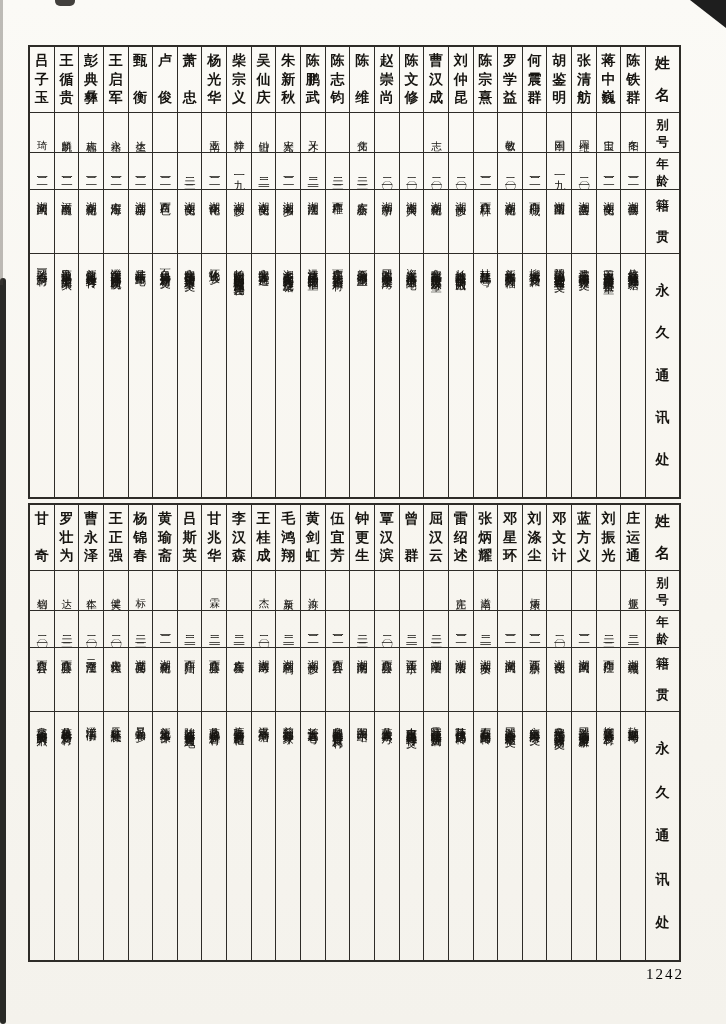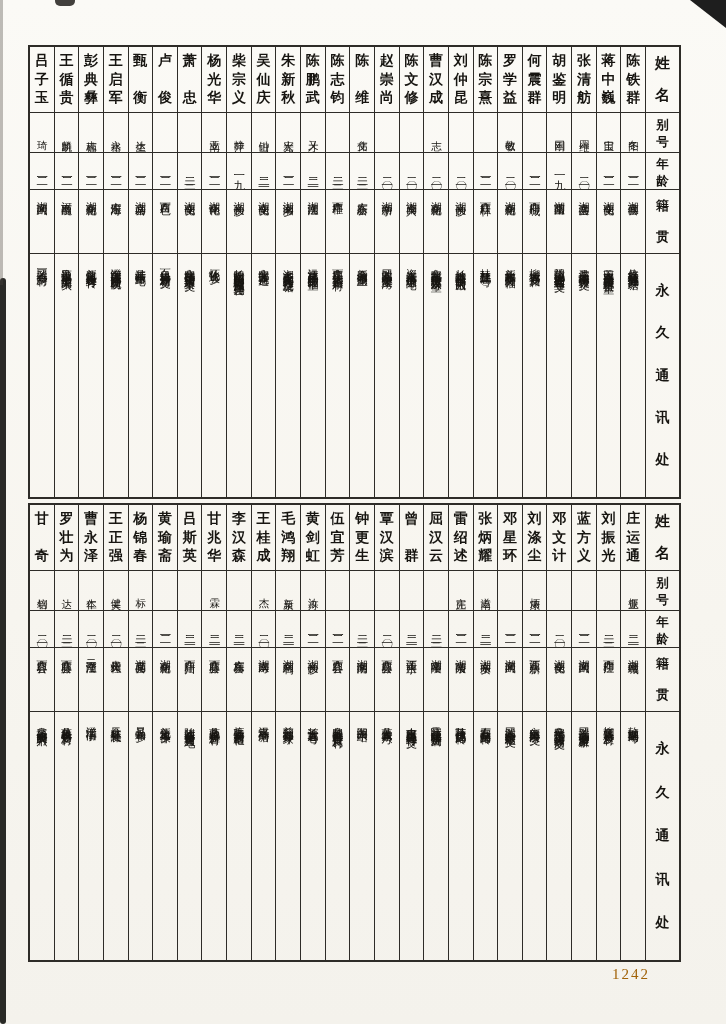--- a/index.html
+++ b/index.html
@@ -38,22 +38,22 @@
   .c-age .vtext{font-size:11.5px;letter-spacing:2px;}
   .c-native .vtext{font-size:11px;}
   .c-addr .vtext{font-size:11px;}
   .headcol .cell{font-weight:bold;}
   .headcol .c-name{font-size:15px;padding:7px 0;}
   .headcol .c-alias{font-size:12.5px;padding:4px 0;}
   .headcol .c-age{font-size:12.5px;padding:3px 0;}
   .headcol .c-native{font-size:13px;padding:7px 0;}
   .headcol .c-addr{font-size:14px;padding:28px 0;}
   .pagenum{
-    position:absolute;top:966px;left:612px;
-    font-size:15px;letter-spacing:2px;color:#a16207;
+    position:absolute;top:966px;left:646px;
+    font-size:15px;letter-spacing:2px;color:#000000;
   }
   
   .art-corner{
     position:absolute;top:0;right:0;width:0;height:0;
     border-top:28px solid #0b0b0b;border-left:36px solid transparent;opacity:.92;
   }
   .art-left{
     position:absolute;left:0;top:278px;width:6px;height:746px;
     background:#0d0c0a;border-radius:3px;opacity:.88;
   }

